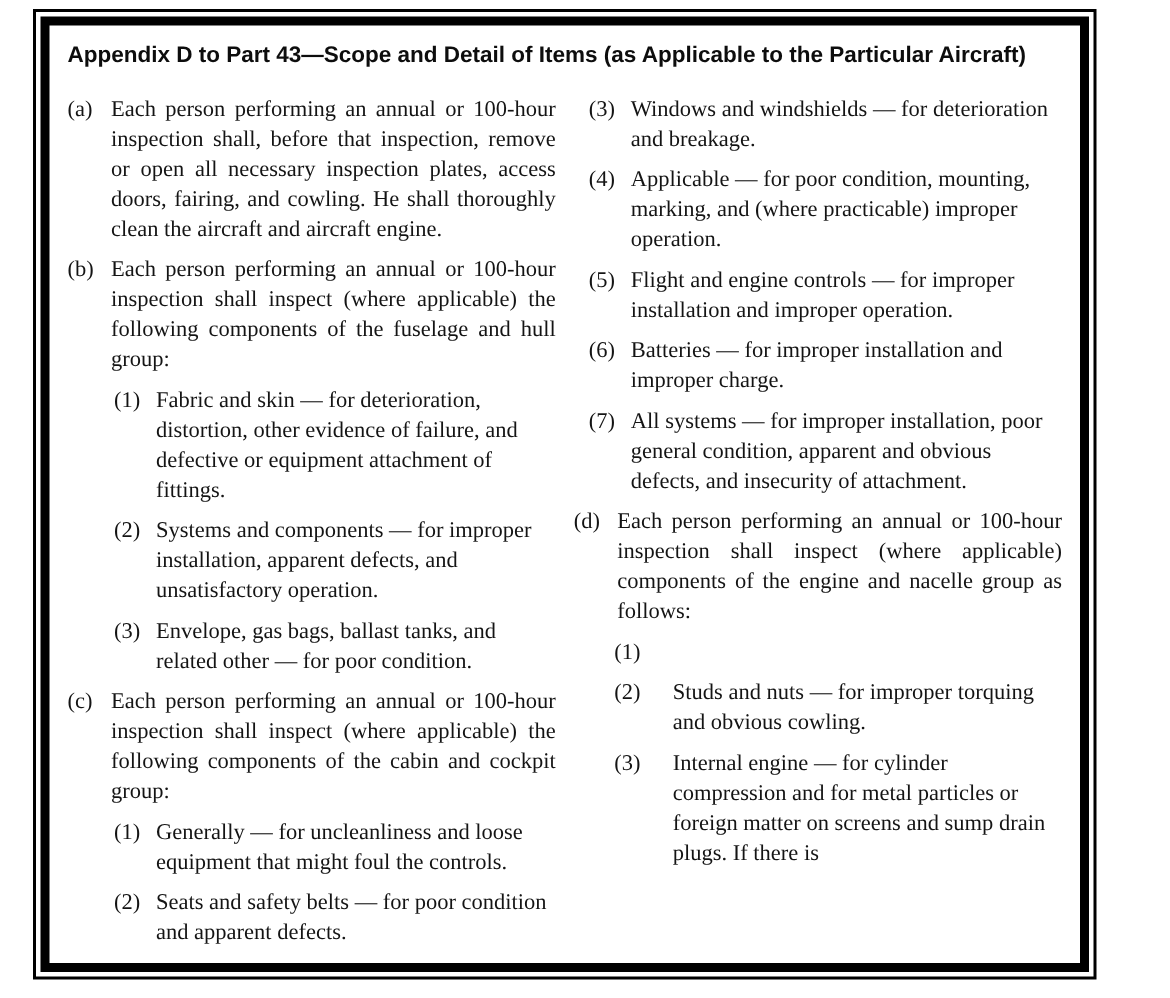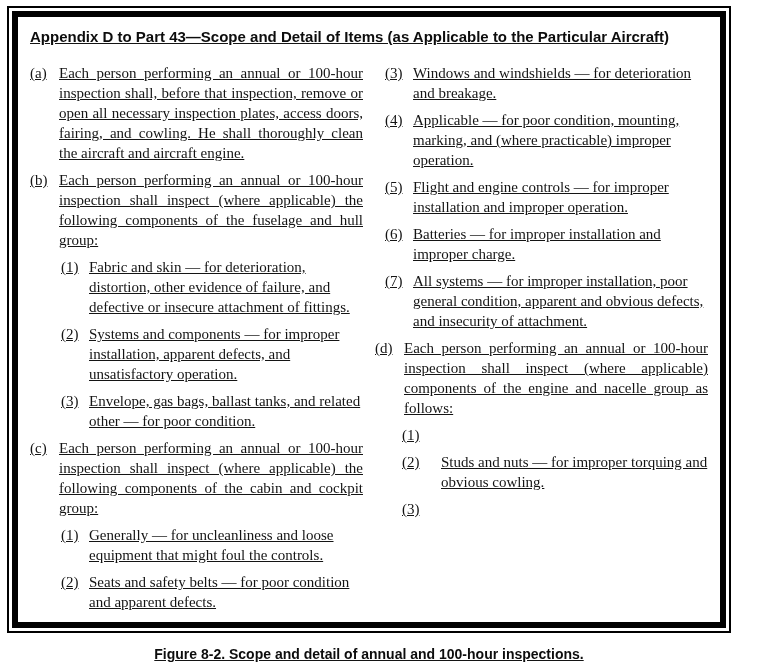--- a/index.html
+++ b/index.html
@@ -9,22 +9,21 @@
     height: 665px;
     font-family: "Liberation Serif", serif;
     color: #141414;
     position: relative;
     overflow: hidden;
   }
   .page {
     width: 741px;
     height: 665px;
     background: #ffffff;
-    padding: 6px 10px 0 7px;
-    text-decoration: underline;
+    padding: 6px 10px 0 22px;
   }
   
   .figure-frame {
     border: 2px solid #000;
     padding: 3px;
     background: #ffffff;
   }
   .figure-inner-frame {
     border: 6px solid #000;
     padding: 8px 12px 10px 10px;
@@ -87,21 +86,21 @@
             <div class="item main">
               <span class="label">(a)</span>
               <span class="text">Each person performing an annual or 100-hour inspection shall, before that inspection, remove or open all necessary inspection plates, access doors, fairing, and cowling. He shall thoroughly clean the aircraft and aircraft engine.</span>
             </div>
             <div class="item main">
               <span class="label">(b)</span>
               <span class="text">Each person performing an annual or 100-hour inspection shall inspect (where applicable) the following components of the fuselage and hull group:</span>
             </div>
             <div class="item sub">
               <span class="label">(1)</span>
-              <span class="text">Fabric and skin — for deterioration, distortion, other evidence of failure, and defective or insecure attachment of fittings.</span>
+              <span class="text">Fabric and skin — for deterioration, distortion, other evidence of failure, and defective or equipment attachment of fittings.</span>
             </div>
             <div class="item sub">
               <span class="label">(2)</span>
               <span class="text">Systems and components — for improper installation, apparent defects, and unsatisfactory operation.</span>
             </div>
             <div class="item sub">
               <span class="label">(3)</span>
               <span class="text">Envelope, gas bags, ballast tanks, and related other — for poor condition.</span>
             </div>
             <div class="item main">
@@ -144,19 +143,20 @@
             </div>
             <div class="item subwide">
               <span class="label">(1)</span>
             </div>
             <div class="item subwide">
               <span class="label">(2)</span>
               <span class="text">Studs and nuts — for improper torquing and obvious cowling.</span>
             </div>
             <div class="item subwide">
               <span class="label">(3)</span>
+              <span class="text">Internal engine — for cylinder compression and for metal particles or foreign matter on screens and sump drain plugs. If there is</span>
             </div>
           </div>
       </div>
     </div>
   </div>
   <div class="figure-caption">Figure 8-2. Scope and detail of annual and 100-hour inspections.</div>
 </div>
 
 </body></html>

